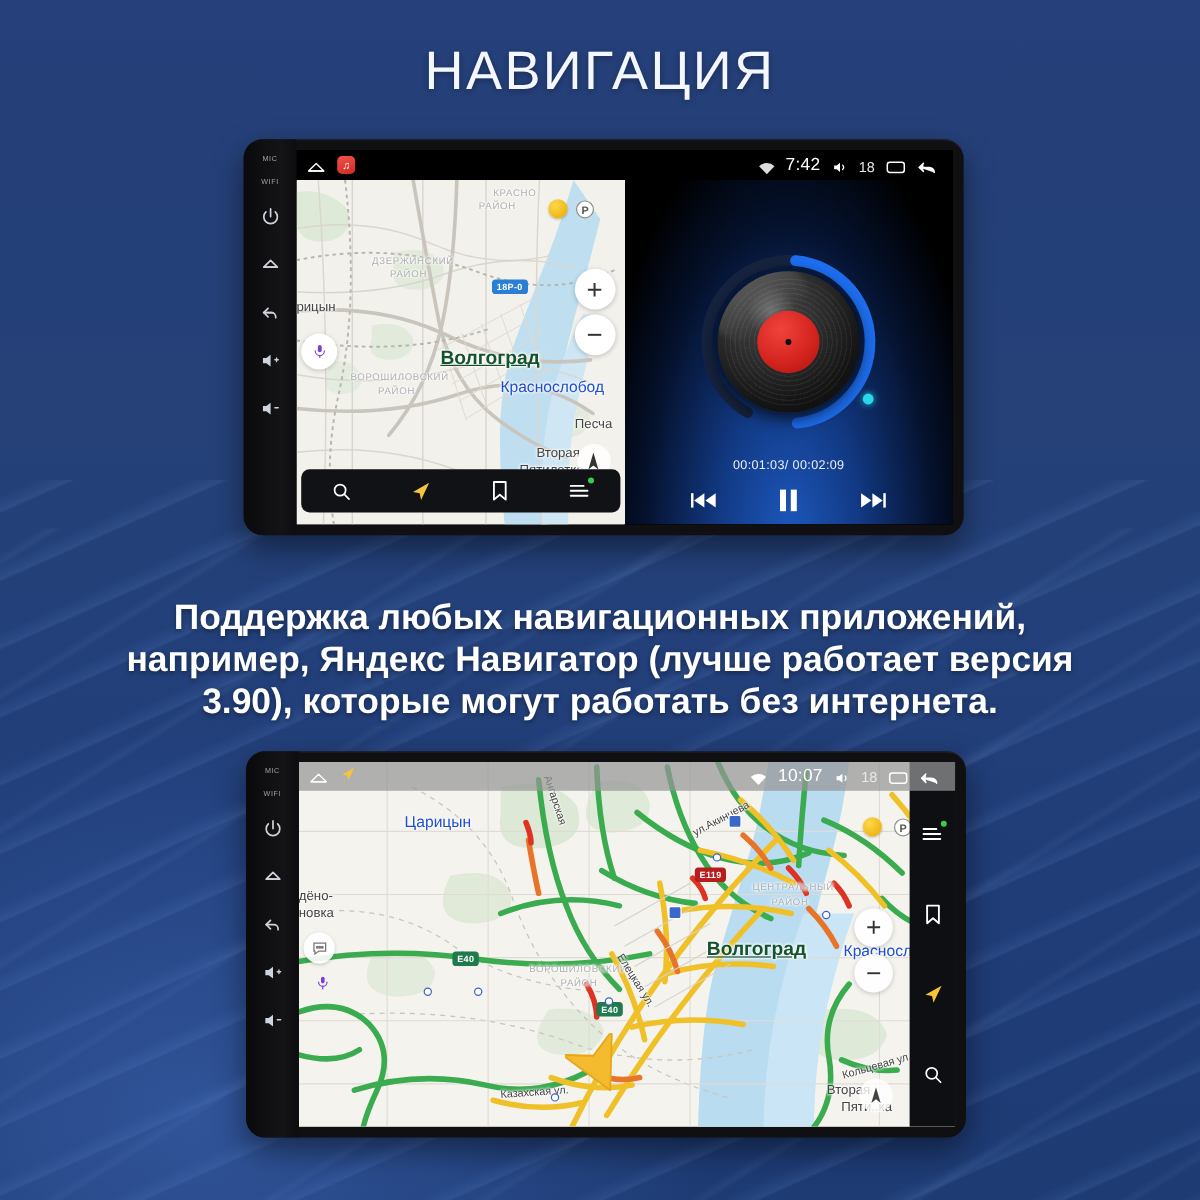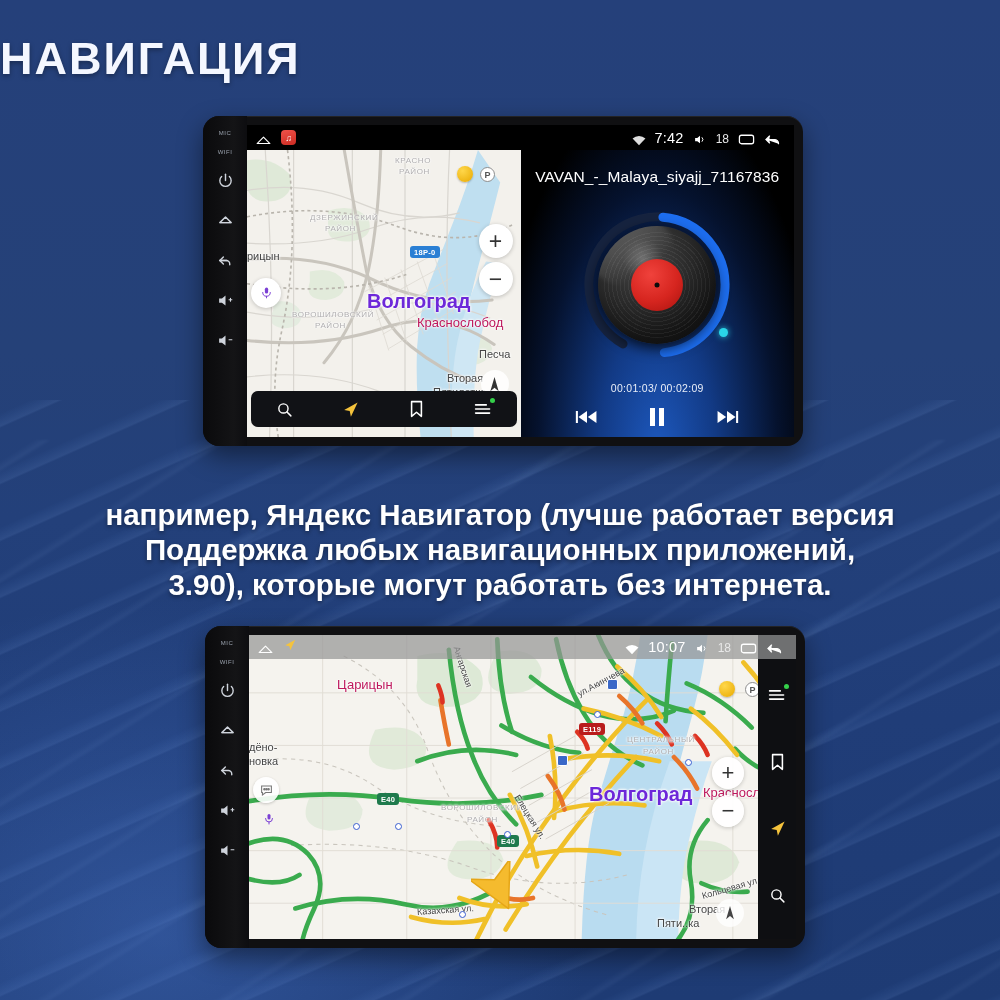--- a/index.html
+++ b/index.html
@@ -45,23 +45,23 @@
     filter: blur(1px);
   }
   .bg-glow {
     position: absolute; left: -5%; bottom: -10%; width: 70%; height: 55%;
     background: radial-gradient(ellipse at 30% 70%, rgba(90,140,235,.30), rgba(0,0,0,0) 62%);
   }
 
   
   .title {
     position: absolute; top: 33px; left: 0; width: 100%;
-    text-align: left;
+    text-align: center;
     color: #f4f7ff;
-    font-size: 45px; font-weight: bold;
+    font-size: 45px; font-weight: normal;
     letter-spacing: 2px;
     text-shadow: 0 2px 5px rgba(0,0,0,.35);
   }
 
   
   .para {
     position: absolute; left: 50px; width: 900px; top: 497px;
     text-align: center;
     color: #ffffff;
     font-size: 29.5px;
@@ -139,23 +139,23 @@
   }
   .map-canvas { position:absolute; inset:0; }
 
   .map-label {
     position: absolute;
     color: #3a3a3a;
     white-space: nowrap;
     font-weight: 500;
     text-shadow: 0 0 3px #fff, 0 0 3px #fff, 0 0 2px #fff;
   }
-  .map-label.city { font-size: 20px; font-weight: bold; color: #6d28d9; }
+  .map-label.city { font-size: 16px; font-weight: bold; color: #14532d; text-decoration: underline; }
   .map-label.district { font-size: 8px; color: #b0aeb0; letter-spacing:.6px; }
-  .map-label.town { font-size: 13px; color: #be185d; }
+  .map-label.town { font-size: 13px; color: #1d4ed8; }
   .map-label.small { font-size: 11px; color: #444; }
 
   .road-badge {
     position:absolute; background:#2a7fd4; color:#fff; font-size:7.5px;
     padding: 1.5px 4px; border-radius: 3px; font-weight: bold; letter-spacing:.3px;
   }
   .poi-circle {
     position:absolute; width:16px;height:16px;border-radius:50%;
     background: radial-gradient(circle at 35% 30%, #ffd74a, #e8a900);
     box-shadow:0 1px 2px rgba(0,0,0,.25);
@@ -405,34 +405,34 @@
           <path d="M134 182 l72 -42"></path>
             <path d="M140 196 l70 -42"></path>
           <path d="M120 134 l20 64"></path>
             <path d="M136 126 l22 64"></path>
             <path d="M152 118 l22 64"></path>
           <path d="M168 110 l22 62"></path>
             <path d="M184 102 l20 60"></path>
         </g>
       </svg>
 
-      <div class="map-label district" style="left:148px;top:6px;">КРАСНО</div>
+      <div class="map-label district" style="left:164px;top:6px;">КРАСНО</div>
       <div class="map-label district" style="left:152px;top:17px;">РАЙОН</div>
       <div class="map-label district" style="left:63px;top:63px;">ДЗЕРЖИНСКИЙ</div>
       <div class="map-label district" style="left:78px;top:74px;">РАЙОН</div>
       <div class="map-label small" style="left:0px;top:100px;">рицын</div>
       <div class="map-label city" style="left:120px;top:140px;">Волгоград</div>
       <div class="map-label district" style="left:45px;top:160px;">ВОРОШИЛОВСКИЙ</div>
       <div class="map-label district" style="left:68px;top:171px;">РАЙОН</div>
       <div class="map-label town" style="left:170px;top:165px;">Краснослобод</div>
       <div class="map-label small" style="left:232px;top:198px;">Песча</div>
       <div class="map-label small" style="left:200px;top:222px;">Вторая</div>
       <div class="map-label small" style="left:186px;top:236px;">Пятилетка</div>
 
-      <div class="road-badge" style="left:163px;top:96px;text-align:right;">18Р-0</div>
+      <div class="road-badge" style="left:163px;top:83px;text-align:right;">18Р-0</div>
       <div class="poi-circle" style="left:210px;top:16px;"></div>
       <div class="poi-park" style="left:233px;top:17px;">P</div>
 
       <div class="zoom-btn" style="right:8px;top:74px;">+</div>
       <div class="zoom-btn" style="right:8px;top:112px;">−</div>
 
       <div class="mic-btn" style="left:4px;top:128px;">
         <svg width="13" height="16" viewBox="0 0 24 24" fill="#7b3fd4">
             <rect x="9" y="2" width="6" height="11" rx="3"></rect>
             <path d="M5 11a7 7 0 0 0 14 0" stroke="#7b3fd4" stroke-width="1.8" fill="none" stroke-linecap="round"></path>
@@ -468,21 +468,20 @@
               <path d="M2 3h13"></path>
               <path d="M2 8h17"></path>
               <path d="M2 13h17"></path>
             </svg>
           <span class="green-dot"></span>
         </span>
       </div>
     </div>
 
     <div class="s1-player">
-      <div class="track-title">VAVAN_-_Malaya_siyajj_71167836</div>
 
       <div class="vinyl-wrap">
         <svg class="arc-ring" viewBox="0 0 160 160">
           <circle cx="80" cy="80" r="68" fill="none" stroke="#16233f" stroke-width="9" stroke-linecap="round" stroke-dasharray="330 430" transform="rotate(120 80 80)"></circle>
           <circle cx="80" cy="80" r="68" fill="none" stroke="#1d6ef0" stroke-width="9" stroke-linecap="round" stroke-dasharray="200 430" transform="rotate(-85 80 80)"></circle>
         </svg>
         <div class="vinyl">
           <div class="vinyl-sheen"></div>
           <div class="vinyl-label"></div>
           <div class="vinyl-hole"></div>
@@ -513,22 +512,22 @@
               <rect x="24.6" y="3" width="2.4" height="14"></rect>
             </svg>
         </span>
       </div>
     </div>
 
   </div>
 </div>
 
 <div class="para">
+  <div>Поддержка любых навигационных приложений,</div>
   <div>например, Яндекс Навигатор (лучше работает версия</div>
-  <div>Поддержка любых навигационных приложений,</div>
   <div>3.90), которые могут работать без интернета.</div>
 </div>
 
 <div class="device" id="device-bottom">
 
   <div class="bezel">
     <div class="bezel-led">MIC</div>
     <div class="bezel-led">WIFI</div>
     <div class="bezel-ico">
       <svg viewBox="0 0 24 24" fill="none" stroke="currentColor" stroke-width="2" stroke-linecap="round">
@@ -664,21 +663,21 @@
       <div class="map-label district" style="left:378px;top:100px;">ЦЕНТРАЛЬНЫЙ</div>
       <div class="map-label district" style="left:394px;top:112px;">РАЙОН</div>
       <div class="map-label city" style="left:340px;top:148px;">Волгоград</div>
       <div class="map-label town" style="left:430px;top:150px;margin-left:24px;">Краснослоб</div>
       <div class="map-label small" style="left:168px;top:270px;font-size:9px;transform:rotate(-4deg);">Казахская ул.</div>
       <div class="map-label small" style="left:212px;top:10px;font-size:9px;transform:rotate(72deg);transform-origin:left top;">Ангарская</div>
       <div class="map-label small" style="left:326px;top:42px;font-size:9px;transform:rotate(-28deg);">ул.Акинцева</div>
       <div class="map-label small" style="left:272px;top:158px;font-size:9px;transform:rotate(58deg);transform-origin:left top;">Елецкая ул.</div>
       <div class="map-label small" style="left:452px;top:248px;font-size:9px;transform:rotate(-16deg);">Кольцевая ул.</div>
       <div class="map-label small" style="left:440px;top:268px;">Вторая</div>
-      <div class="map-label small" style="left:408px;top:282px;">Пяти..ка</div>
+      <div class="map-label small" style="left:452px;top:282px;">Пяти..ка</div>
 
       <div class="road-badge" style="left:128px;top:158px;background:#1f7a4d;">E40</div>
       <div class="road-badge" style="left:248px;top:200px;background:#1f7a4d;">E40</div>
       <div class="road-badge" style="left:330px;top:88px;background:#b91c1c;">E119</div>
 
       <div class="poi-circle" style="left:470px;top:46px;"></div>
       <div class="poi-park" style="left:496px;top:47px;">P</div>
 
       <div style="position:absolute;left:104px;top:188px;width:7px;height:7px;border-radius:50%;border:1.6px solid #3a5fd0;background:#fff;"></div>
       <div style="position:absolute;left:146px;top:188px;width:7px;height:7px;border-radius:50%;border:1.6px solid #3a5fd0;background:#fff;"></div>

